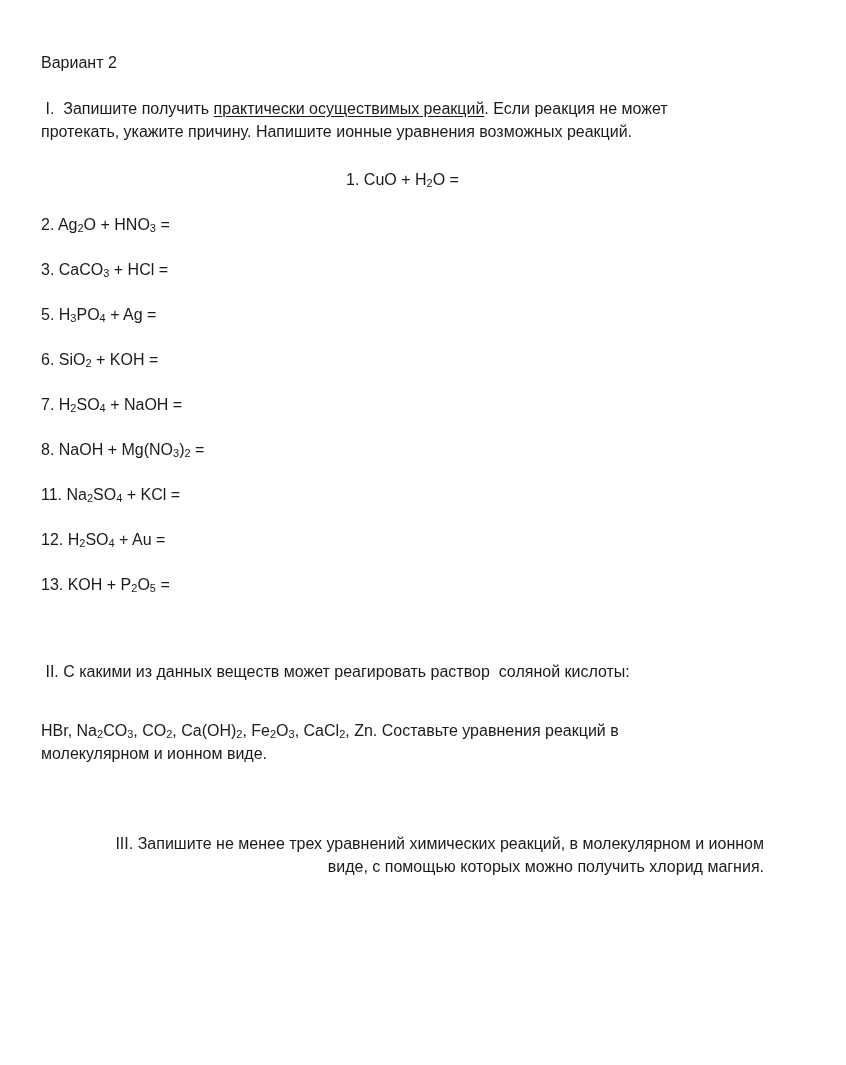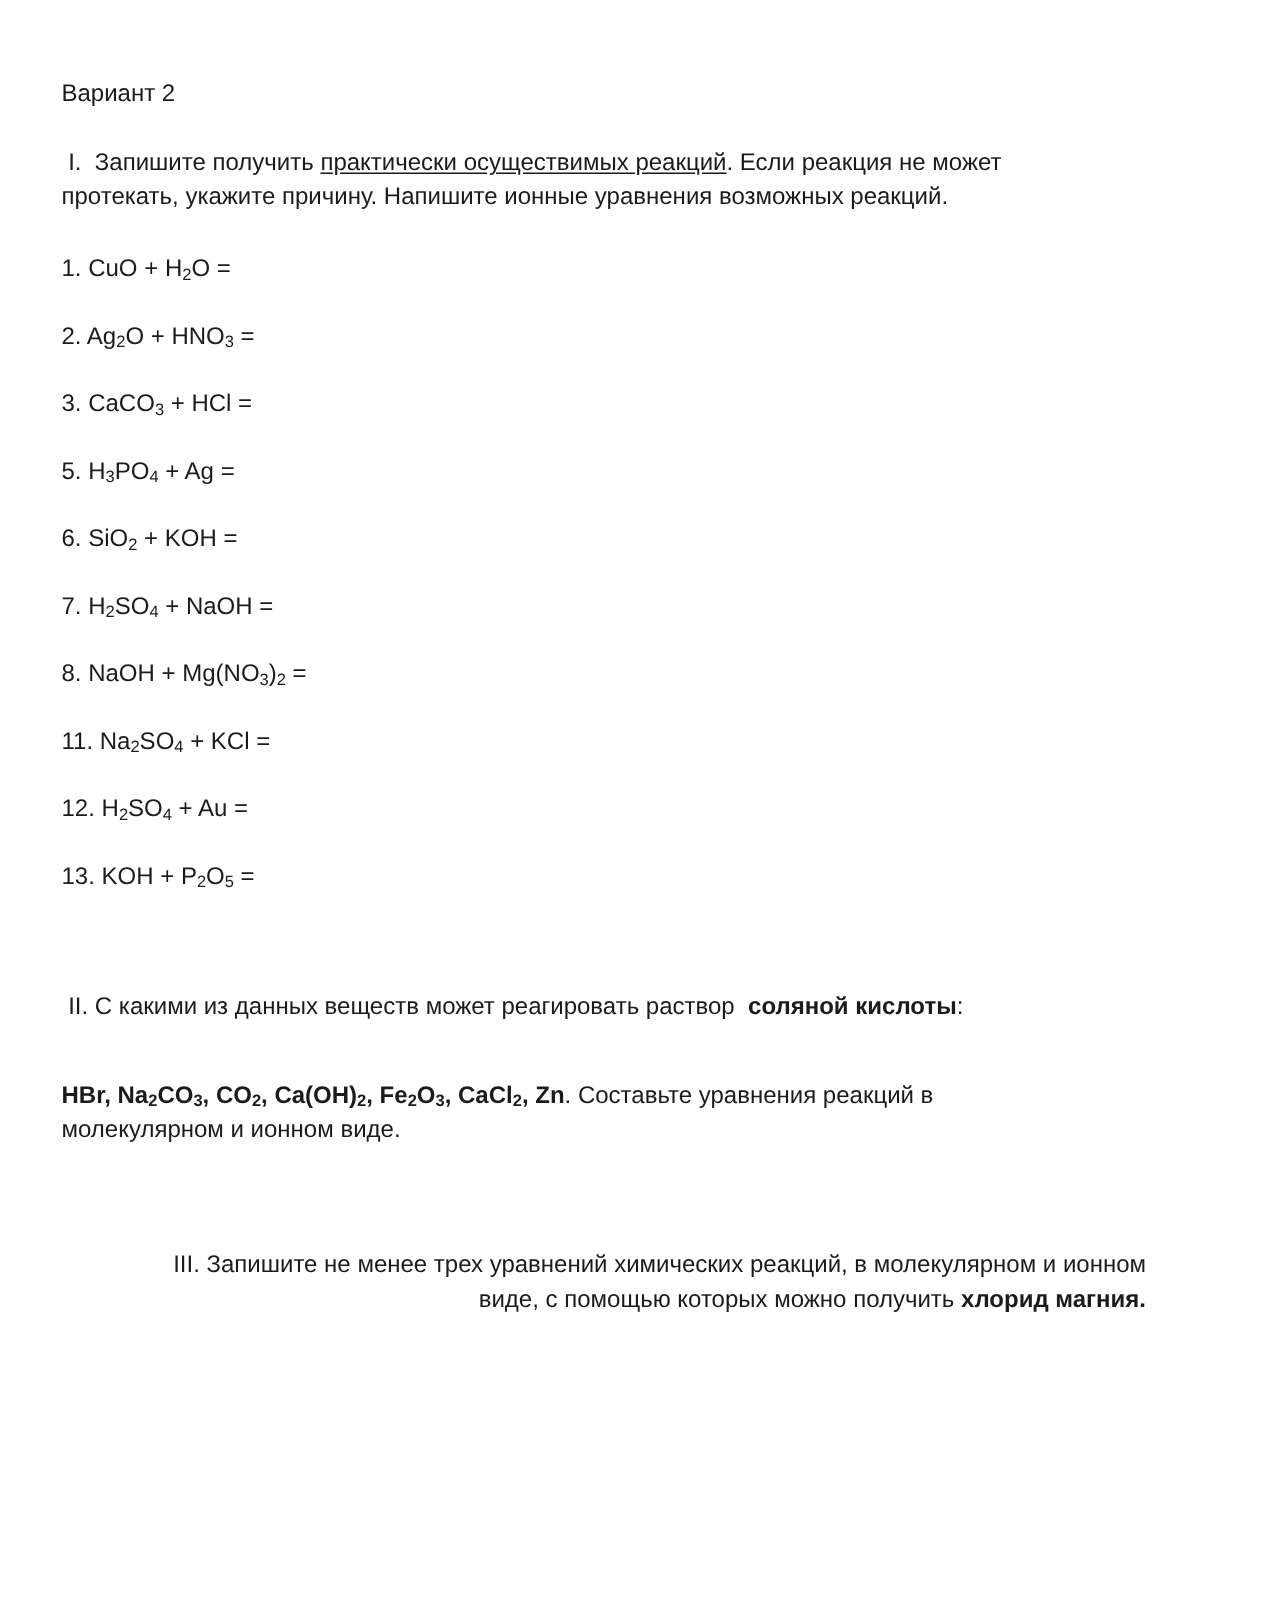--- a/index.html
+++ b/index.html
@@ -15,25 +15,25 @@
     color: #1b1b1b;
     overflow: hidden;
   }
   p {
     margin: 0;
     line-height: 23px;
     white-space: pre-wrap;
   }
   .title { margin-bottom: 23px; }
   .eq { margin-top: 22px; }
-  .eq-first { margin-top: 25px; }
+  .eq-first { margin-top: 25px; text-align: center; }
   .sec2-heading { margin-top: 64px; }
   .sec2-body { margin-top: 36px; }
   .sec3-heading { margin-top: 67px; text-align: right; }
-  .b { font-weight: 700; }
+  .b { font-weight: 400; }
   .u { text-decoration: underline; text-underline-offset: 2px; }
   sub {
     font-size: 11px;
     line-height: 0;
     vertical-align: -0.22em;
   }
 </style>
 </head>
 <body>
 

